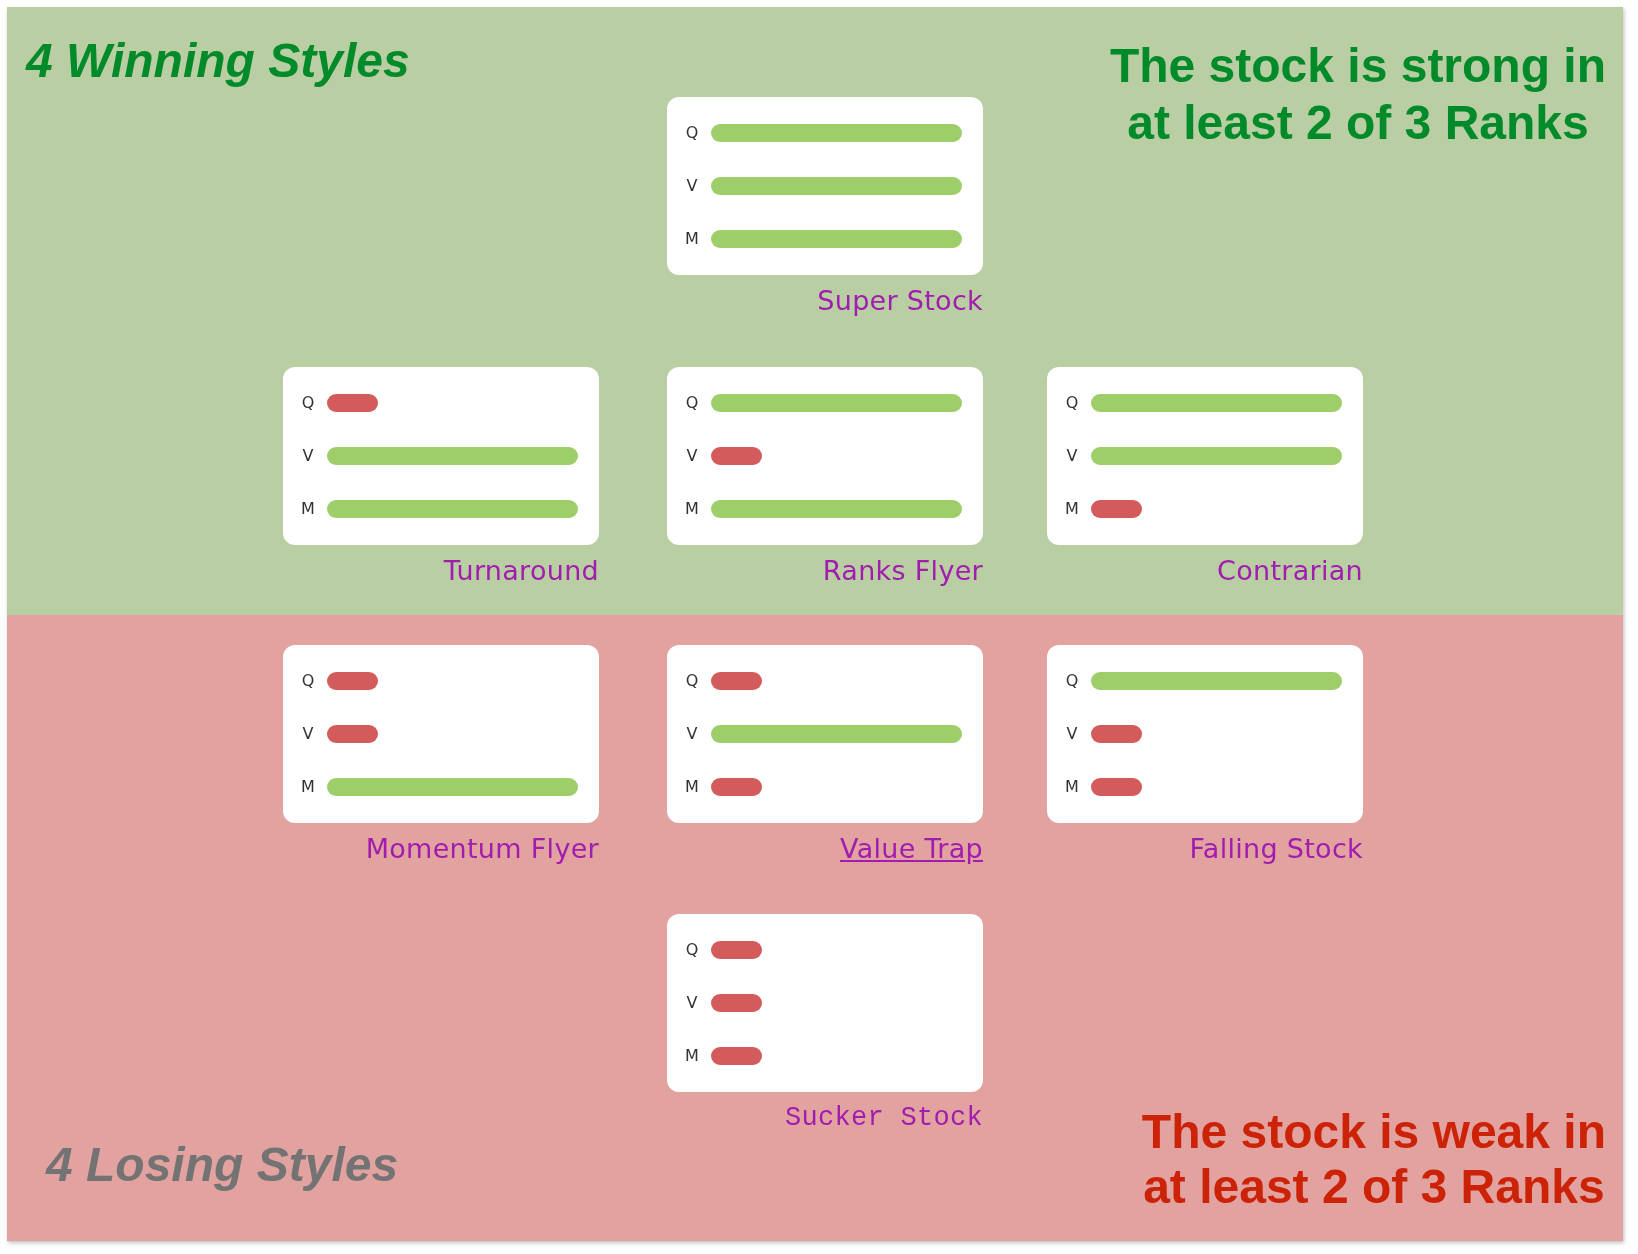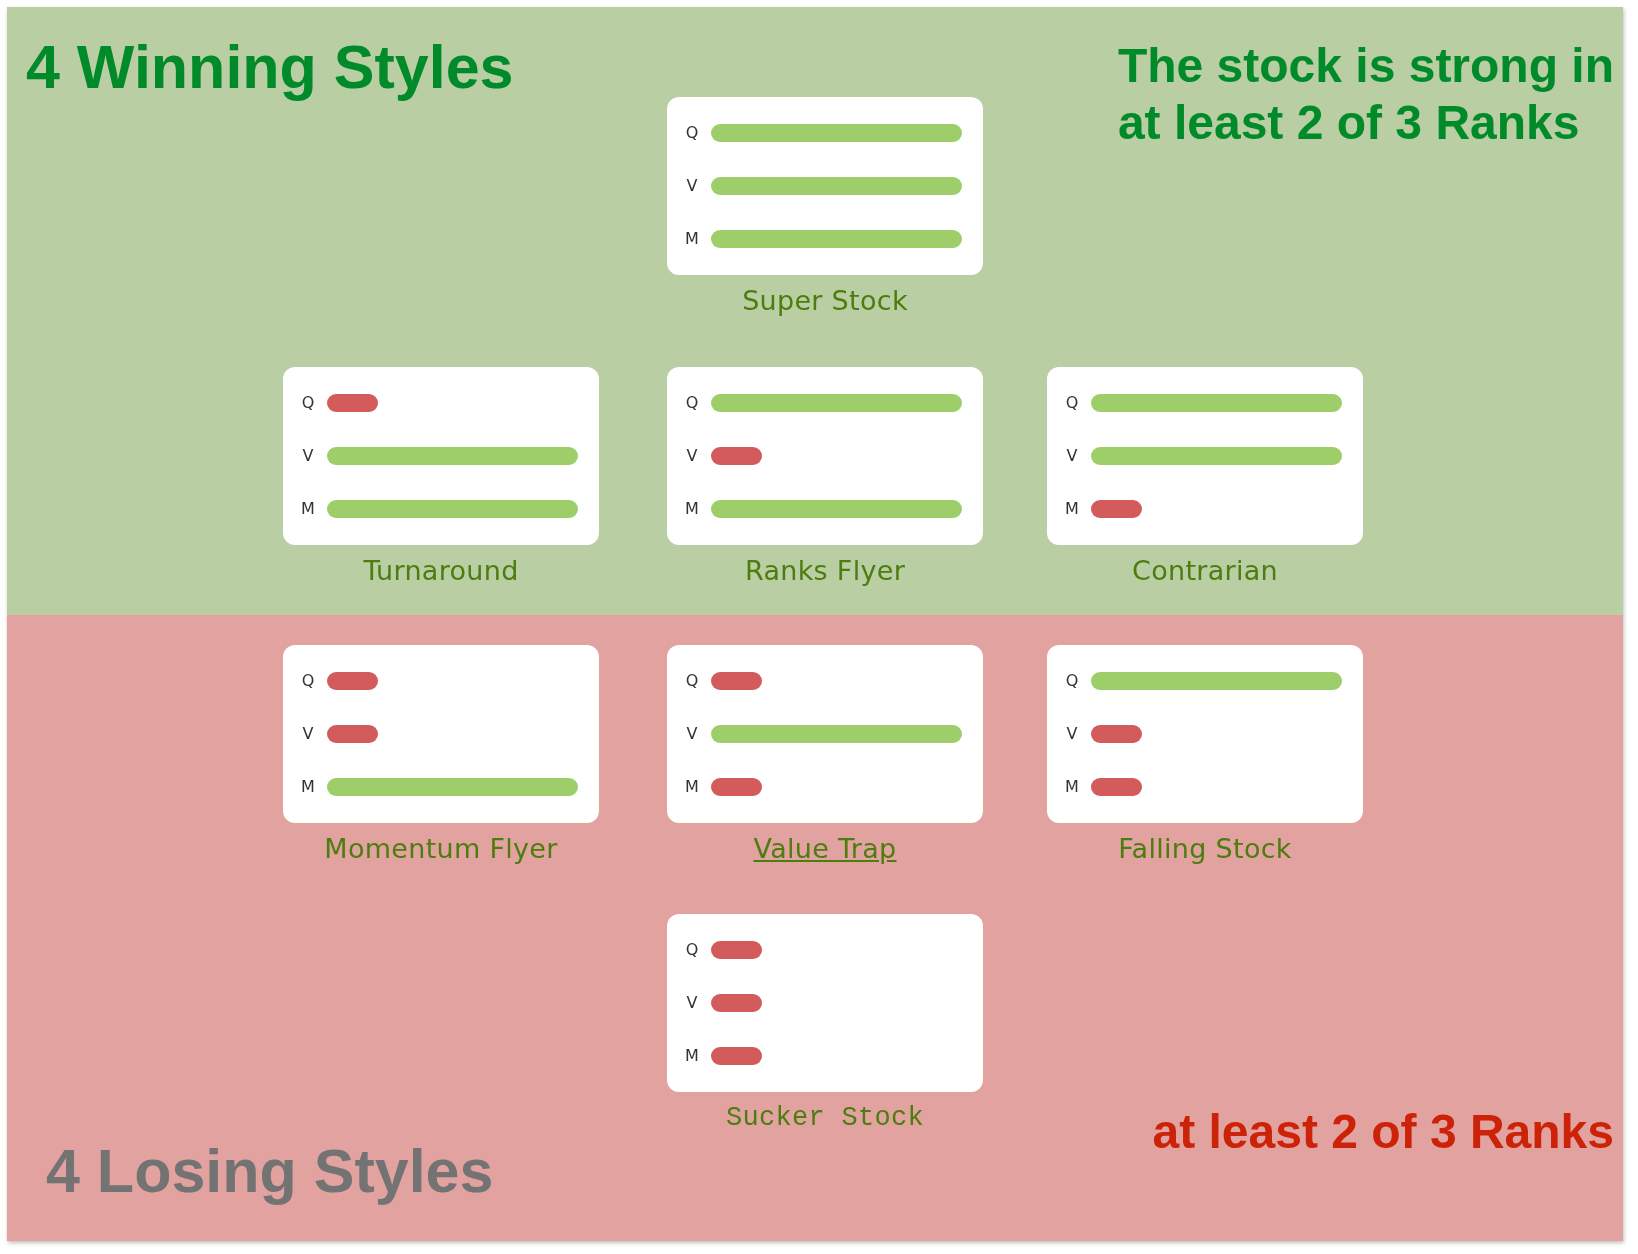--- a/index.html
+++ b/index.html
@@ -9,27 +9,28 @@
   }
   .panel {
     position: absolute; left: 7px; top: 7px; width: 1616px; height: 1234px;
     box-shadow: 1px 2px 4px rgba(0,0,0,0.25);
   }
   .zone { position: absolute; left: 0; width: 100%; }
   .zone-win { top: 0; height: 608px; background: #b9cea3; }
   .zone-lose { top: 608px; height: 626px; background: #e1a2a0; }
 
   .title-big {
-    position: absolute; font-weight: bold; font-size: 61px; line-height: 1; white-space: nowrap;
+    position: absolute; font-weight: bold; font-size: 48px; line-height: 1; white-space: nowrap;
     font-family: "Liberation Sans", sans-serif;
+    font-style: italic;
   }
   .title-win { left: 26px; top: 37px; color: #008a2a; }
   .title-lose { left: 46px; top: 1141px; color: #737373; }
   .note {
-    position: absolute; right: 24px; text-align: left; font-weight: bold; font-size: 48px; line-height: 57px;
+    position: absolute; right: 32px; text-align: center; font-weight: bold; font-size: 48px; line-height: 57px;
     white-space: nowrap; font-family: "Liberation Sans", sans-serif; margin-left: 44px;
   }
   .note-win { top: 37px; color: #008a2a; }
   .note-lose { top: 1104px; color: #cc2207; line-height: 55px; }
   .note span { display: block; }
 
   .card {
     position: absolute; width: 316px; height: 178px; background: #ffffff; border-radius: 12px;
   }
   .row { position: absolute; left: 0; width: 100%; height: 18px; }
@@ -38,40 +39,41 @@
     font-size: 16px; line-height: 20px; color: #333; font-family: "DejaVu Sans", sans-serif;
   }
   .row .bar {
     position: absolute; left: 44px; top: 0; height: 18px; border-radius: 9px;
   }
   .bar.strong { width: 251px; background: #9ece6a; }
   .bar.weak { width: 51px; background: #d35b5b; }
   .r0 { top: 27px; } .r1 { top: 80px; } .r2 { top: 133px; }
 
   .card-label {
-    position: absolute; width: 316px; text-align: center; font-size: 27px; line-height: 32px; color: #4d7c0f;
+    position: absolute; width: 316px; text-align: right; font-size: 27px; line-height: 32px; color: #a21caf;
     font-family: "DejaVu Sans", sans-serif; letter-spacing: 0.3px;
   }
 </style>
 </head>
 <body>
 
 <div class="panel">
   <div class="zone zone-win"></div>
   <div class="zone zone-lose"></div>
 </div>
 
 <div class="title-big title-win">4 Winning Styles</div>
 <div class="note note-win">
   <span>The stock is strong in</span>
   <span>at least 2 of 3 Ranks</span>
 </div>
 
 <div class="title-big title-lose">4 Losing Styles</div>
 <div class="note note-lose">
+  <span>The stock is weak in</span>
   <span>at least 2 of 3 Ranks</span>
 </div>
 
 <div id="cards">
     <div class="card" style="left: 667px; top: 97px;">
       <div class="row r0">
         <span class="lbl">Q</span>
         <span class="bar strong"></span>
       </div>
       <div class="row r1">

